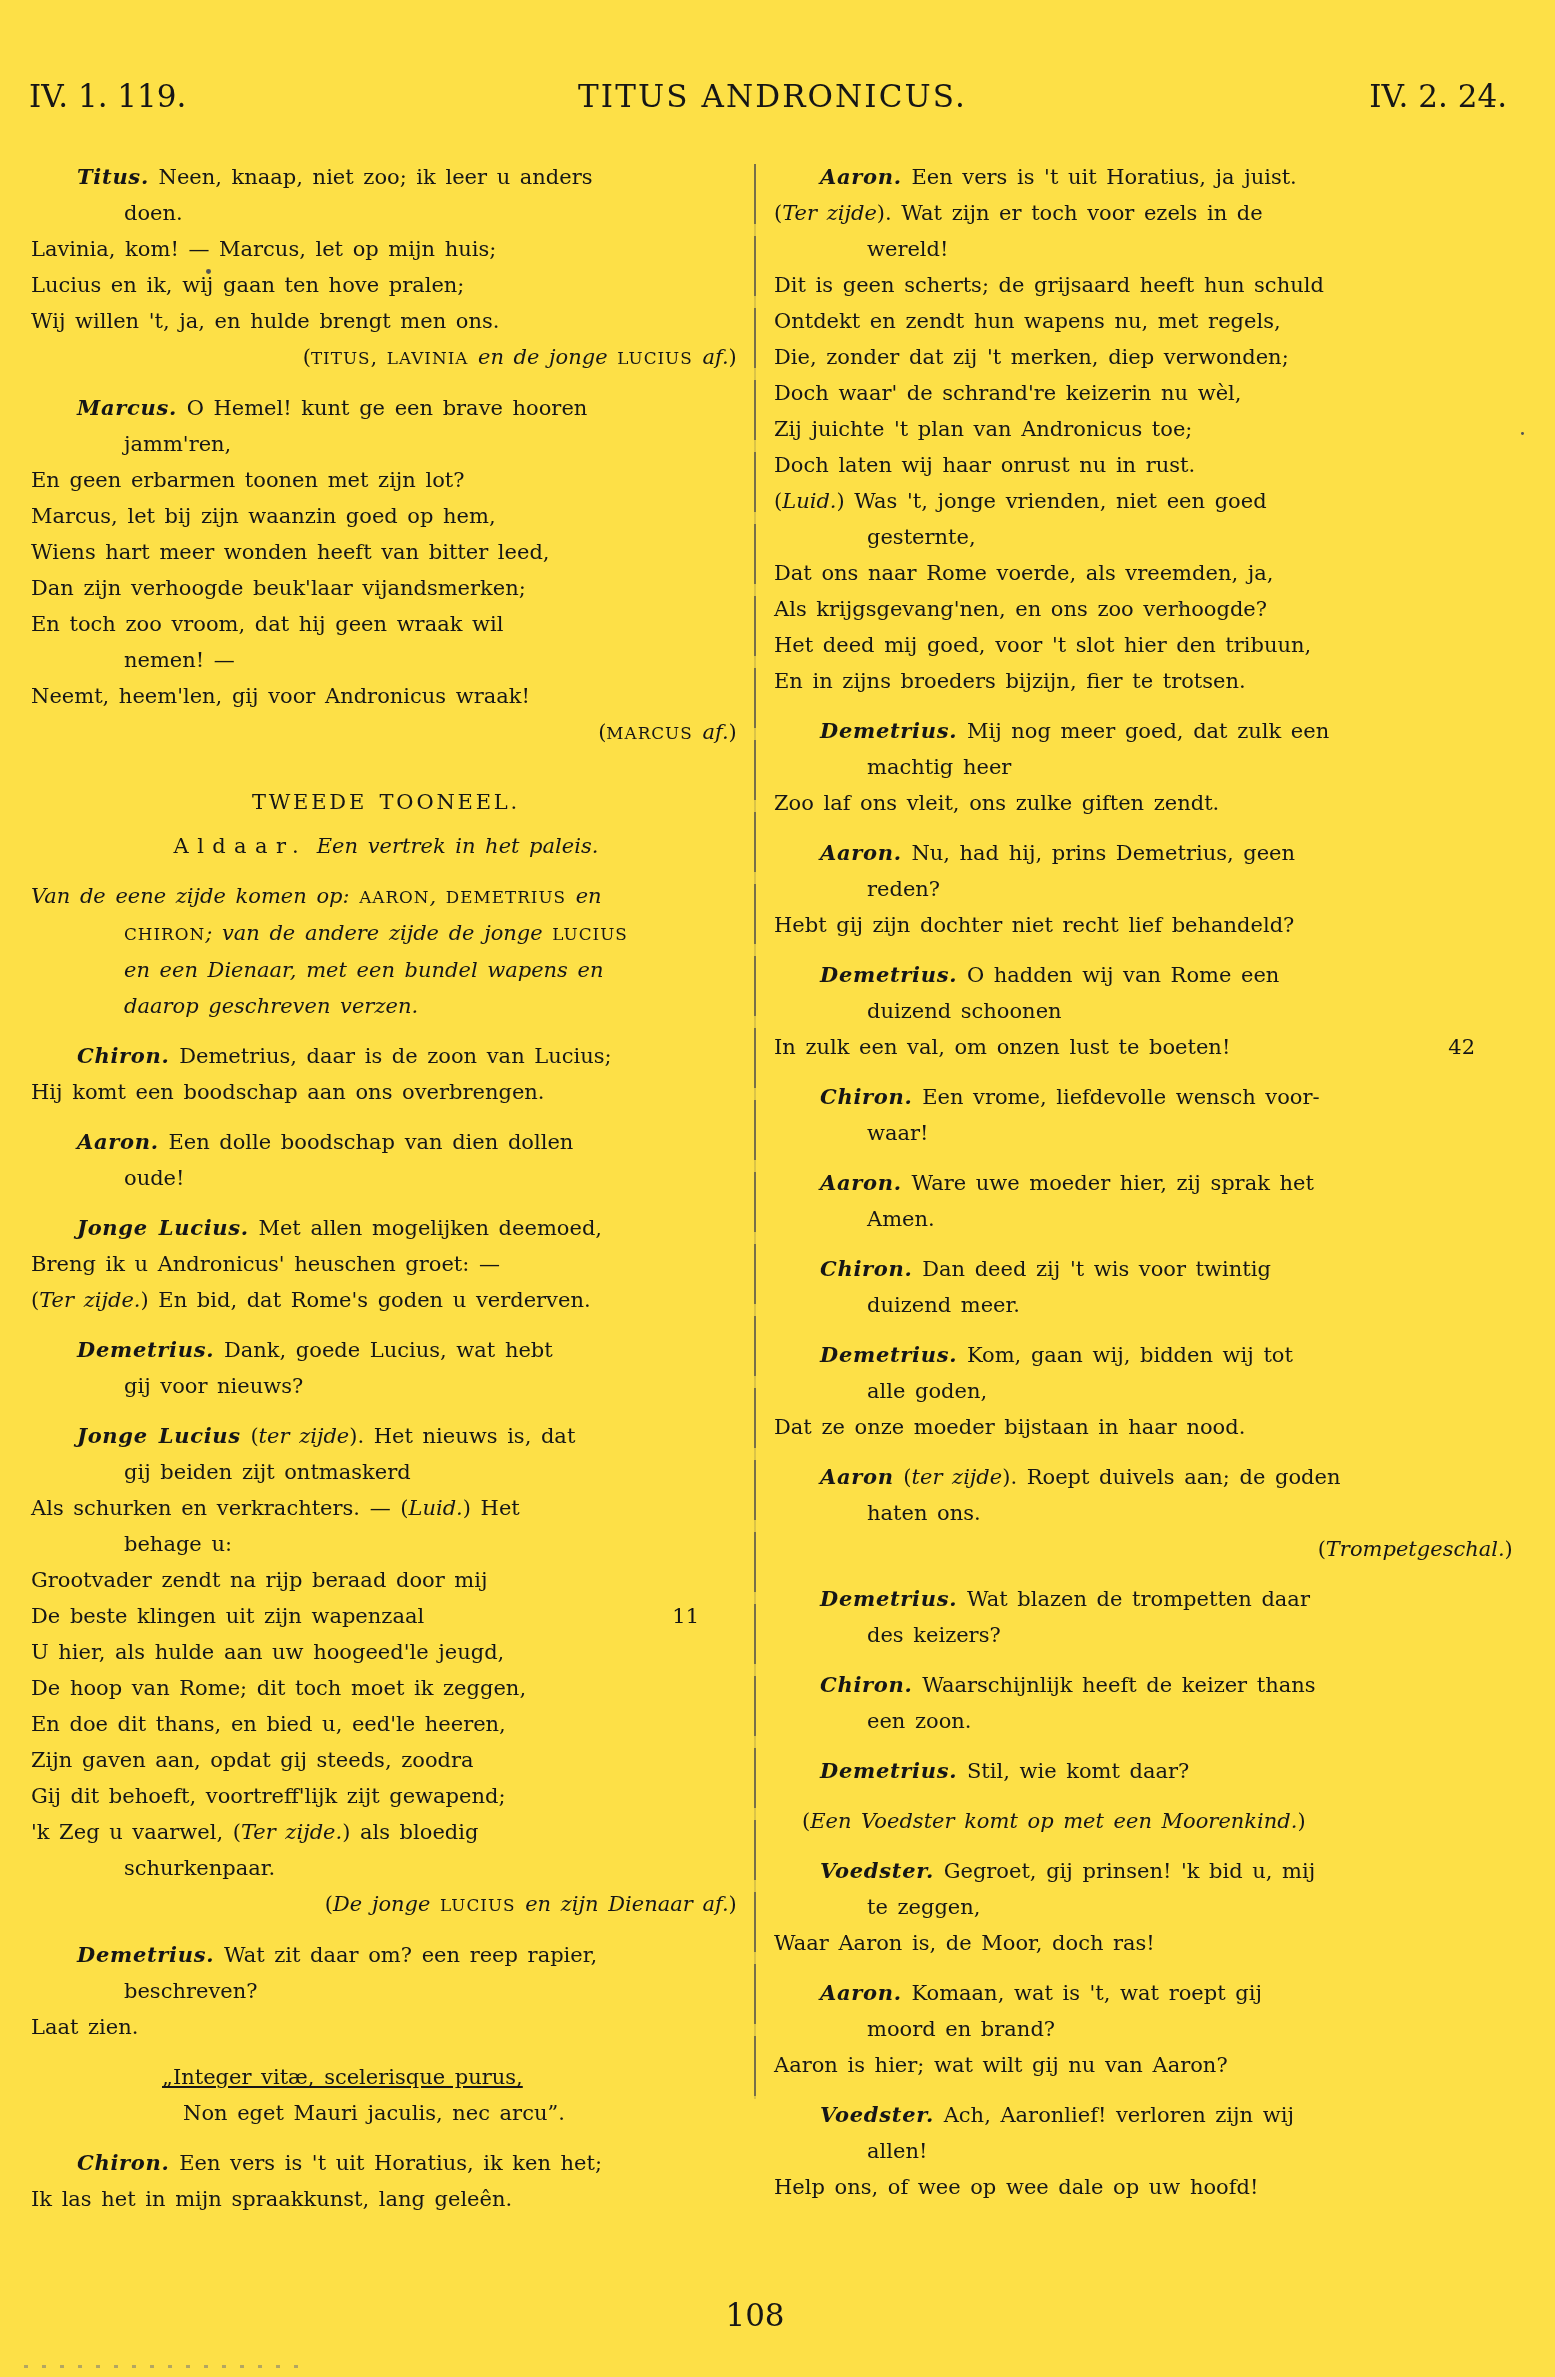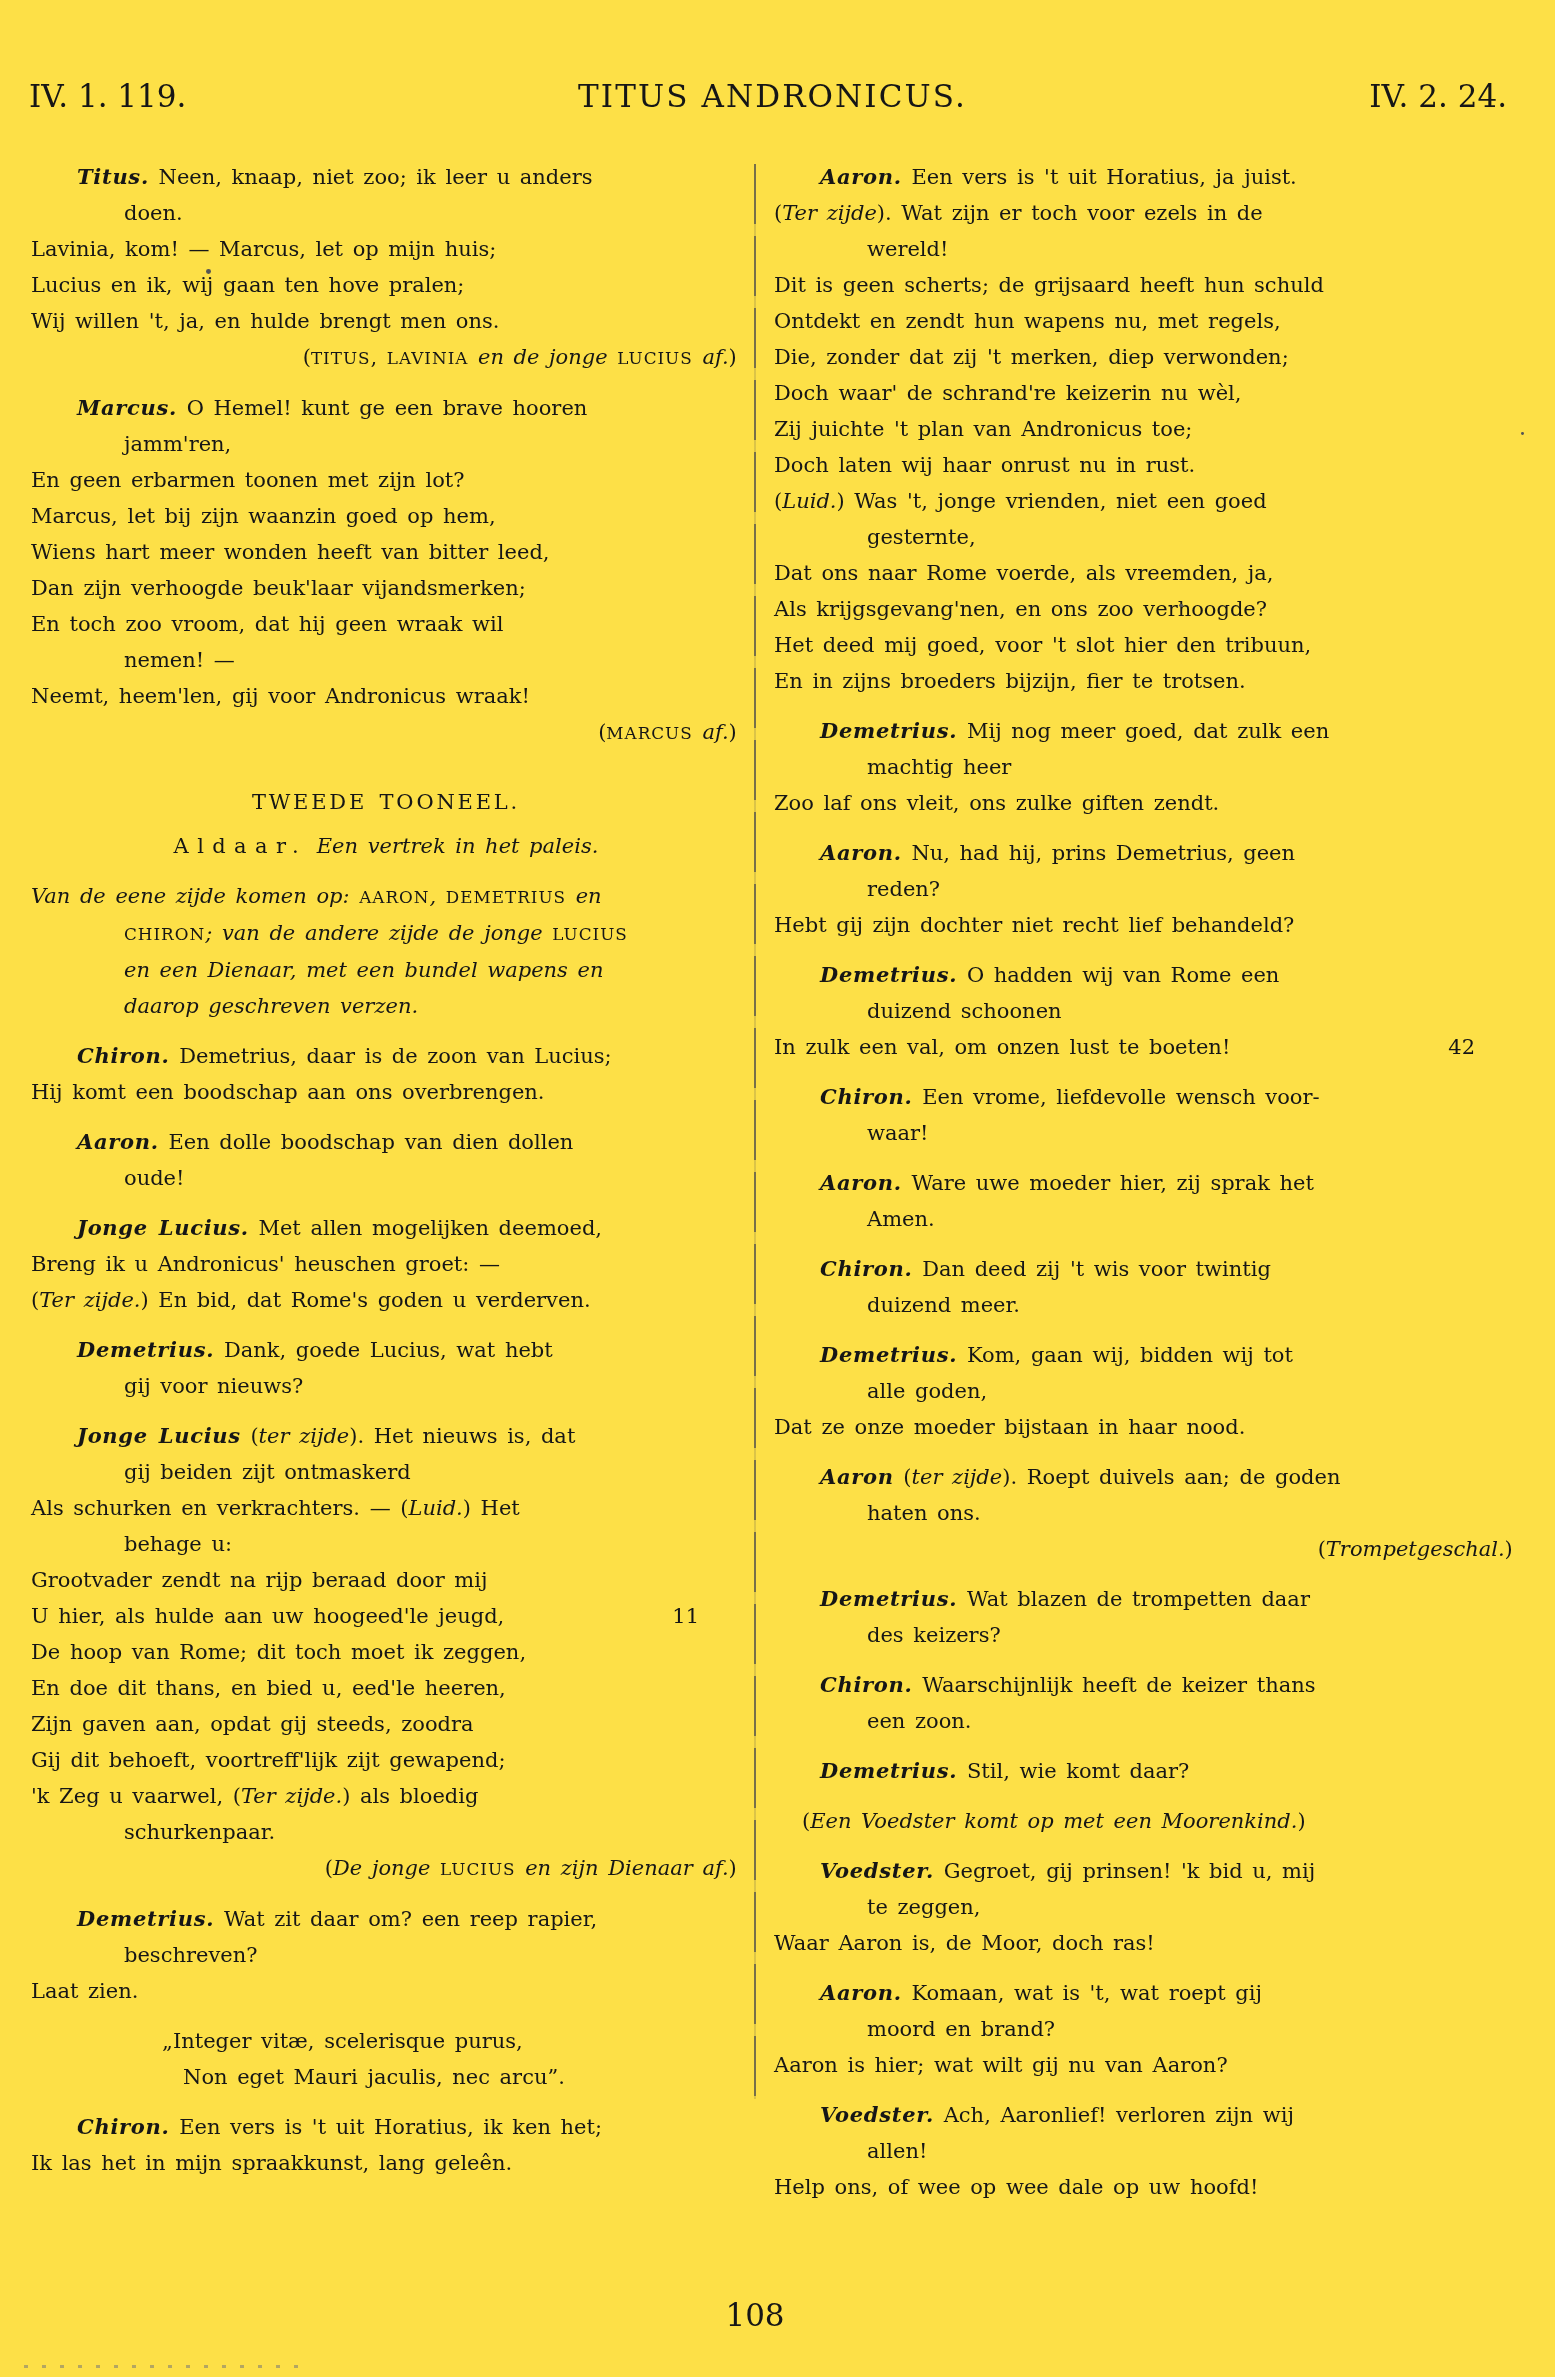--- a/index.html
+++ b/index.html
@@ -24,21 +24,21 @@
   #divider{
     position:absolute;left:754px;top:164px;width:2.1px;height:1935px;
     background:repeating-linear-gradient(to bottom,#4a4a4a 0 60px,rgba(74,74,74,.25) 60px 72px);
     opacity:.75;
   }
   
   .line{position:relative;line-height:36px;white-space:nowrap;word-spacing:0.14em;}
   .gap{margin-top:14px;}
   .first{padding-left:46px;}
   .wrap{padding-left:93px;}
-  .quote{padding-left:131px;}
+  .quote{padding-left:131px;text-decoration:underline;}
   .quote2{padding-left:152px;}
   .stageR{text-align:right;padding-right:4.2px;}
   .stageL{padding-left:28px;}
   .heading{text-align:center;margin-top:33px;letter-spacing:2.8px;}
   .subheading{text-align:center;margin-top:8.4px;margin-bottom:5.6px;}
   
   .sp{font-weight:bold;font-style:italic;letter-spacing:0.7px;}
   .it{font-style:italic;}
   .sc{font-size:0.8em;letter-spacing:1px;text-transform:uppercase;}
   .spaced{letter-spacing:0.4em;}
@@ -93,21 +93,21 @@
       <div class="line first gap"><span class="sp">Jonge Lucius.</span><span> Met allen mogelijken deemoed,</span></div>
       <div class="line verse"><span>Breng ik u Andronicus' heuschen groet: —</span></div>
       <div class="line verse"><span>(</span><span class="it">Ter zijde.</span><span>) En bid, dat Rome's goden u verderven.</span></div>
       <div class="line first gap"><span class="sp">Demetrius.</span><span> Dank, goede Lucius, wat hebt</span></div>
       <div class="line wrap"><span>gij voor nieuws?</span></div>
       <div class="line first gap"><span class="sp">Jonge Lucius</span><span> (</span><span class="it">ter zijde</span><span>). Het nieuws is, dat</span></div>
       <div class="line wrap"><span>gij beiden zijt ontmaskerd</span></div>
       <div class="line verse"><span>Als schurken en verkrachters. — (</span><span class="it">Luid.</span><span>) Het</span></div>
       <div class="line wrap"><span>behage u:</span></div>
       <div class="line verse"><span>Grootvader zendt na rijp beraad door mij</span></div>
-      <div class="line verse"><span class="linenum">11</span></div>
+      <div class="line verse"><span>De beste klingen uit zijn wapenzaal</span><span class="linenum">11</span></div>
       <div class="line verse"><span>U hier, als hulde aan uw hoogeed'le jeugd,</span></div>
       <div class="line verse"><span>De hoop van Rome; dit toch moet ik zeggen,</span></div>
       <div class="line verse"><span>En doe dit thans, en bied u, eed'le heeren,</span></div>
       <div class="line verse"><span>Zijn gaven aan, opdat gij steeds, zoodra</span></div>
       <div class="line verse"><span>Gij dit behoeft, voortreff'lijk zijt gewapend;</span></div>
       <div class="line verse"><span>'k Zeg u vaarwel, (</span><span class="it">Ter zijde.</span><span>) als bloedig</span></div>
       <div class="line wrap"><span>schurkenpaar.</span></div>
       <div class="line stageR"><span>(</span><span class="it">De jonge </span><span class="sc">Lucius</span><span class="it"> en zijn Dienaar af.</span><span>)</span></div>
       <div class="line first gap"><span class="sp">Demetrius.</span><span> Wat zit daar om? een reep rapier,</span></div>
       <div class="line wrap"><span>beschreven?</span></div>

